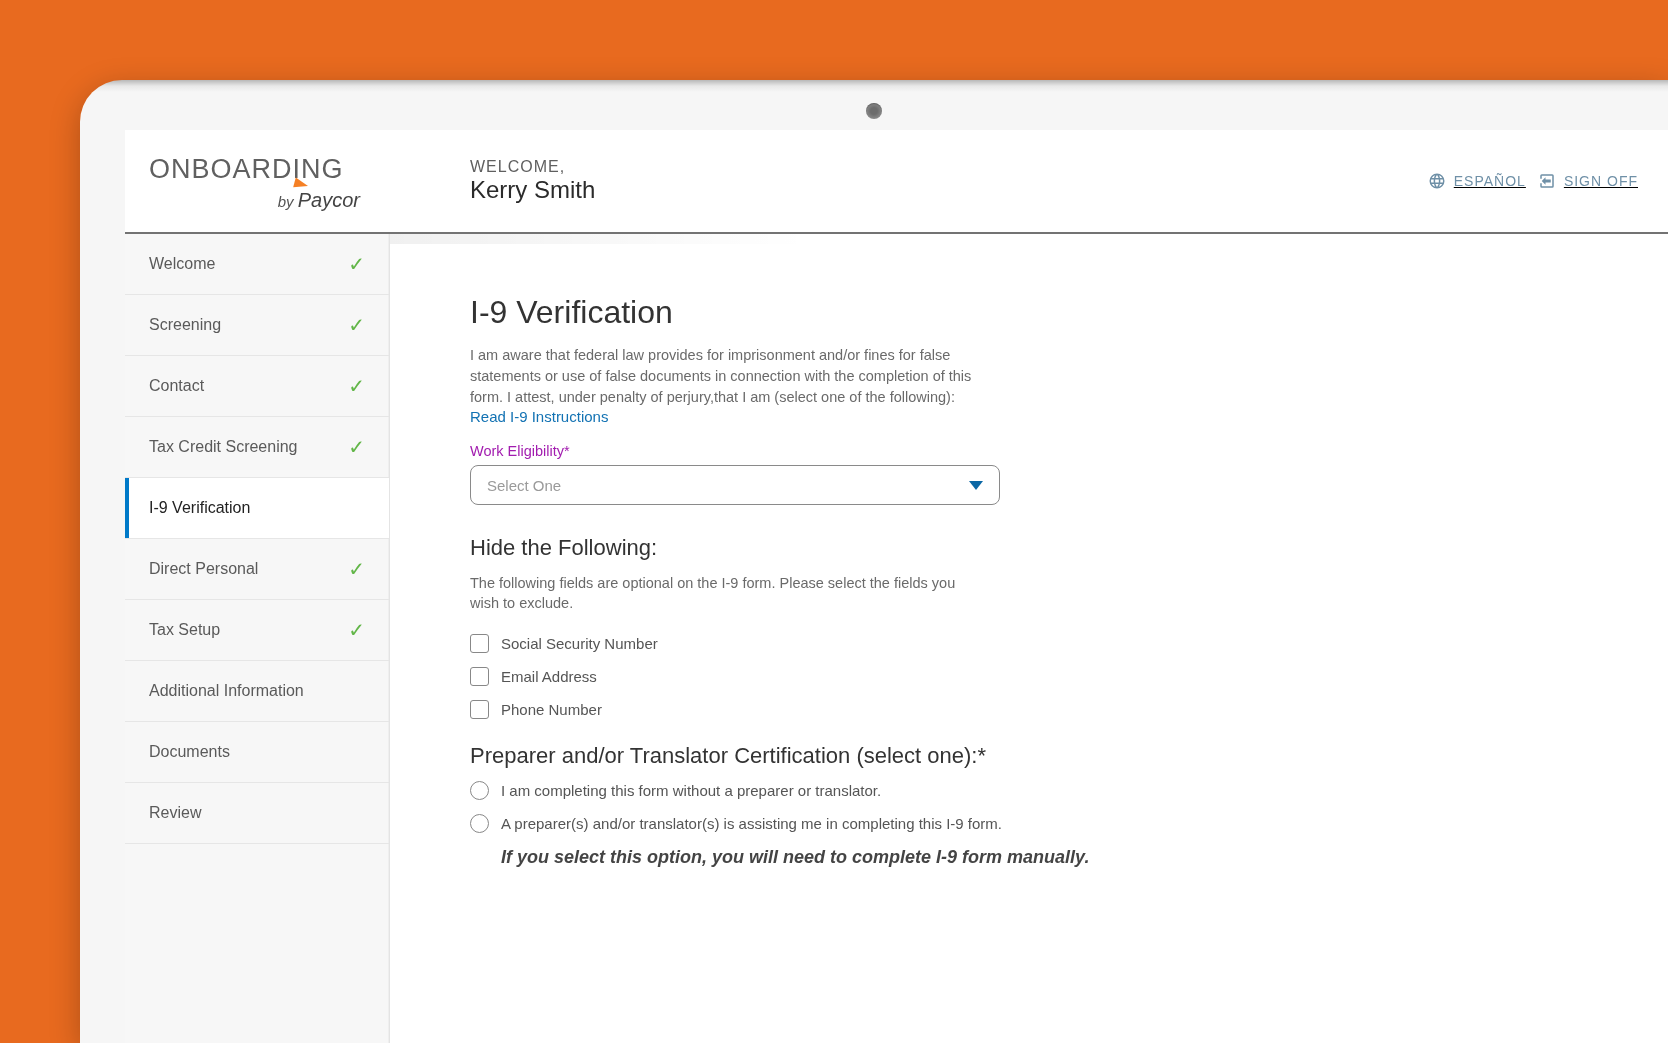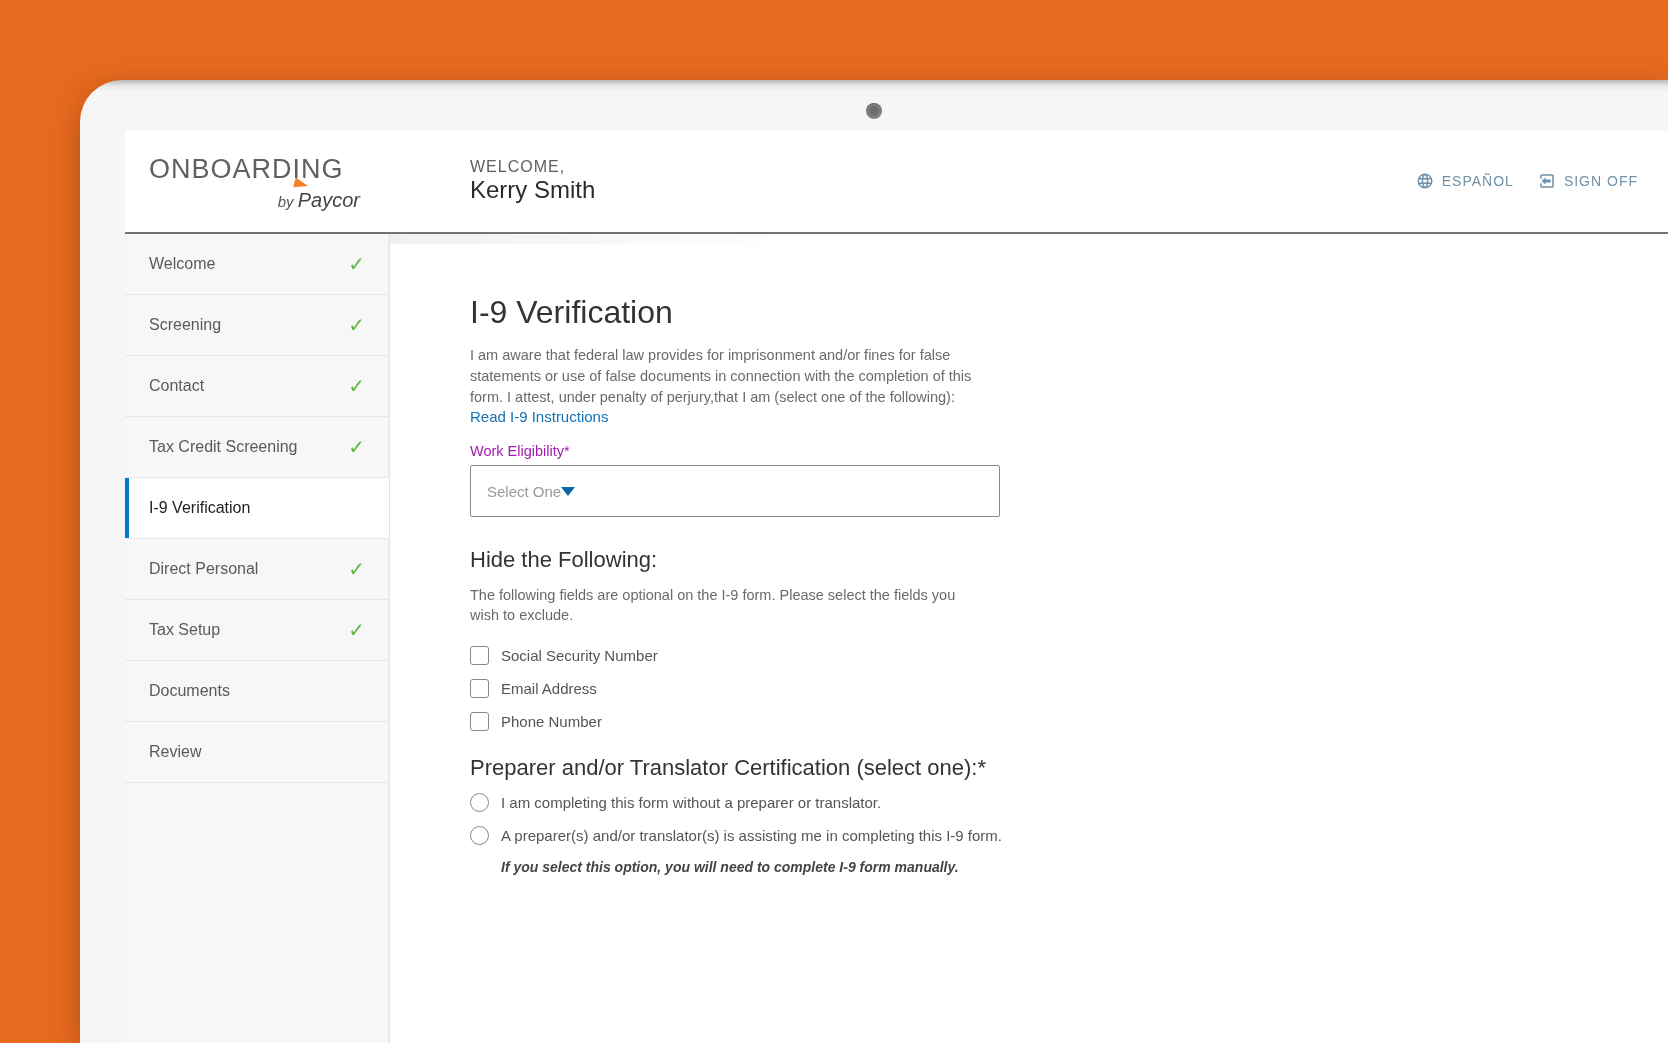--- a/index.html
+++ b/index.html
@@ -97,22 +97,23 @@
   color: #5f5f5f;
   font-weight: 400;
 }
 .welcome-name {
   font-size: 24px;
   color: #2b2b2b;
   font-weight: 400;
 }
 .topbar-actions {
   display: flex;
-  gap: 24px;
+  gap: 12px;
   padding-right: 30px;
+  text-decoration: underline;
 }
 .topbar-link {
   display: flex;
   align-items: center;
   gap: 8px;
   color: #6f90a7;
   font-size: 14px;
   letter-spacing: 1px;
   font-weight: 500;
   cursor: pointer;
@@ -186,26 +187,26 @@
   display: inline-block;
   margin-bottom: 18px;
 }
 .field-label {
   color: #a21caf;
   font-size: 14.5px;
   margin-bottom: 6px;
 }
 .select {
   width: 530px;
-  height: 52px;
+  height: 40px;
   border: 1px solid #8a8a8a;
-  border-radius: 2px;
-  display: flex;
-  align-items: center;
-  justify-content: flex-start;
+  border-radius: 8px;
+  display: flex;
+  align-items: center;
+  justify-content: space-between;
   padding: 0 16px;
   cursor: pointer;
   margin-bottom: 30px;
 }
 .select-placeholder { color: #9a9a9a; font-size: 15px; }
 .caret {
   width: 0; height: 0;
   border-left: 7px solid transparent;
   border-right: 7px solid transparent;
   border-top: 9px solid #0a67a5;
@@ -242,21 +243,21 @@
   width: 19px; height: 19px;
   border: 1.5px solid #888;
   border-radius: 50%;
   cursor: pointer;
   flex-shrink: 0;
 }
 .note {
   font-style: italic;
   font-weight: 600;
   color: #444;
-  font-size: 14px;
+  font-size: 18px;
   margin-left: 31px;
   margin-top: 4px;
 }
 </style>
 </head>
 <body>
 
 <div class="device-frame">
   <div class="camera"></div>
   <div class="screen">
@@ -310,20 +311,23 @@
         <div class="side-item active">
           <span>I-9 Verification</span>
         </div>
         <div class="side-item">
           <span>Direct Personal</span>
           <span class="check">✓</span>
         </div>
         <div class="side-item">
           <span>Tax Setup</span>
           <span class="check">✓</span>
+        </div>
+        <div class="side-item">
+          <span>Additional Information</span>
         </div>
         <div class="side-item">
           <span>Documents</span>
         </div>
         <div class="side-item">
           <span>Review</span>
         </div>
       </div>
 
       <div class="main">

